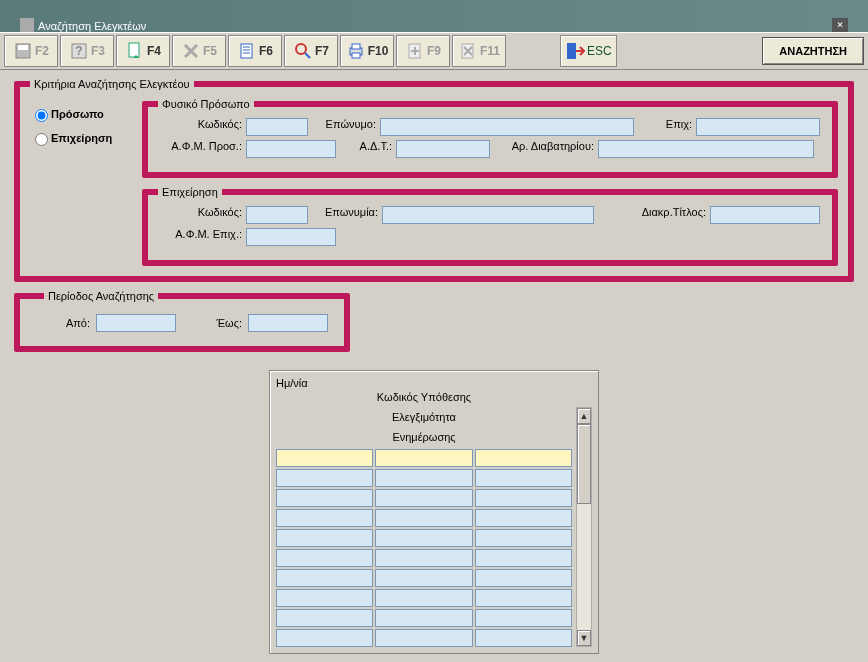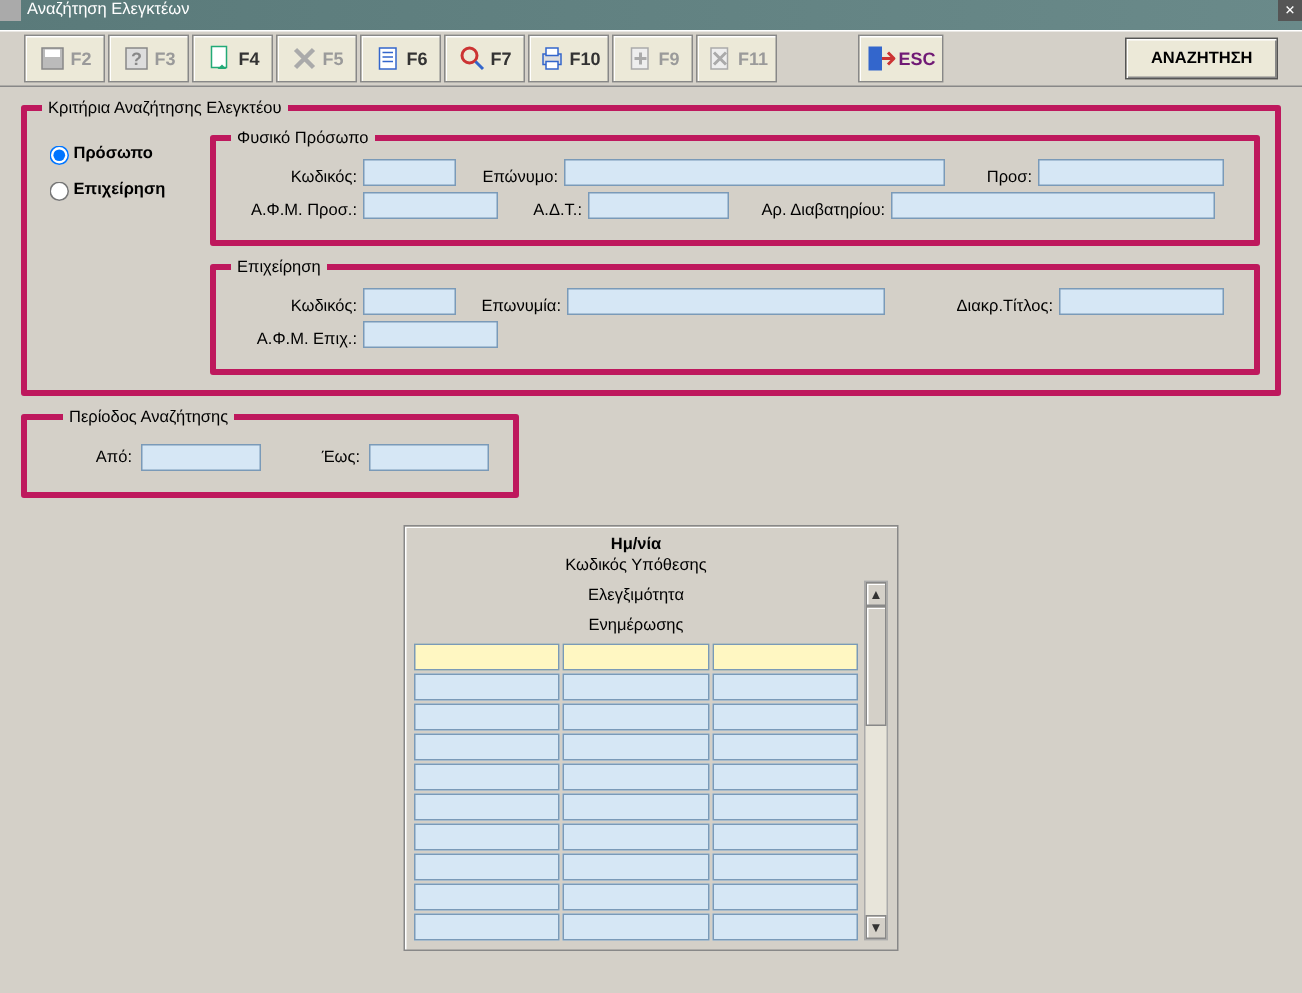--- a/index.html
+++ b/index.html
@@ -8,37 +8,37 @@
     font-family: Arial, sans-serif;
     font-size: 11px;
     background: #d4d0c8;
     width: 868px;
     height: 662px;
     overflow: hidden;
   }
   .titlebar {
     background: linear-gradient(to right, #5a7a7a, #6a8a8a);
     color: #fff;
-    height: 20px;
+    height: 32px;
     display: flex;
-    align-items: flex-start;
-    padding: 0 0;
+    align-items: flex-end;
+    padding: 0 20px;
     font-size: 11px;
   }
   .titlebar .title-icon { width: 14px; height: 14px; background:#aaa; margin-right:4px; display:inline-block; }
   .titlebar .spacer { flex: 1; }
   .titlebar .close { width: 16px; height: 14px; background:#555; color:#fff; text-align:center; line-height:14px; cursor:pointer; font-family: monospace;}
   .toolbar {
     background: #d4d0c8;
     border-top: 1px solid #fff;
     border-bottom: 1px solid #888;
     height: 38px;
     display: flex;
     align-items: center;
-    padding: 2px 16px;
+    padding: 2px 4px;
     gap: 2px;
   }
   .tbtn {
     height: 32px;
     min-width: 54px;
     border: 1px solid #888;
     background: #ece9d8;
     display: inline-flex;
     align-items: center;
     justify-content: center;
@@ -69,32 +69,32 @@
   .lbl { text-align:right; color:#000; }
   input.txt, input.txt-sm {
     height: 18px;
     border: 1px solid #7a9ab8;
     background: #d6e7f5;
     padding: 0 3px;
     font-size: 11px;
   }
   input.ro { background:#e8e8e8; border:1px solid #aaa; }
   fieldset {
-    border: 4px solid #be185d;
+    border: 6px solid #be185d;
     border-radius: 2px;
     padding: 8px 10px 10px 10px;
     margin: 0 0 8px 0;
   }
   legend { padding: 0 4px; color:#000; font-size:11px; }
   .outer-grid { display:flex; gap:12px; }
   .radio-col { width:100px; padding-top:8px; }
   .radio-col label { display:flex; align-items:center; gap:0; margin-bottom:8px; font-weight:bold; }
   .fields-col { flex:1; }
   .inner-fs { margin-bottom:8px; }
-  .frow { display:flex; align-items:flex-end; gap:4px; margin-bottom:4px; flex-wrap: nowrap; }
+  .frow { display:flex; align-items:flex-start; gap:4px; margin-bottom:4px; flex-wrap: nowrap; }
   .frow .lbl { white-space: nowrap; }
   .period-fs { width: 330px; padding-left: 24px; }
   .period-row { display:flex; align-items:center; gap:6px; padding:4px 6px; }
 
   .table-wrap {
     margin: 18px auto 0 auto;
     width: 330px;
     background: #d4d0c8;
     border: 1px solid #888;
     box-shadow: inset 1px 1px 0 #fff;
@@ -206,21 +206,21 @@
         <path d="M6 6l8 8M14 6l-8 8" stroke="#aaa" stroke-width="2"></path>
       </svg>
     <span>F11</span>
   </div>
   <div class="gap"></div>
   <div class="tbtn">
     <svg class="ic" viewBox="0 0 20 20">
         <rect x="2" y="2" width="9" height="16" fill="#36c"></rect>
         <path d="M11 10 h7 M15 6 l4 4 l-4 4" stroke="#c33" stroke-width="2" fill="none"></path>
       </svg>
-    <span style="color:#701a75;font-weight:bold;">ESC</span>
+    <span style="color:#14532d;font-weight:normal;">ESC</span>
   </div>
   <button class="search-btn">ΑΝΑΖΗΤΗΣΗ</button>
 </div>
 
 <div class="content">
 
 
   <fieldset>
     <legend>Κριτήρια Αναζήτησης Ελεγκτέου</legend>
     <div class="outer-grid">
@@ -236,21 +236,21 @@
       </div>
       <div class="fields-col">
 
         <fieldset class="inner-fs">
           <legend>Φυσικό Πρόσωπο</legend>
           <div class="frow">
             <span class="lbl" style="width:84px;">Κωδικός:</span>
             <input class="txt" style="width: 62px;" value="">
             <span class="lbl" style="width:60px; margin-left:4px;">Επώνυμο:</span>
             <input class="txt" style="width: 254px;" value="">
-            <span class="lbl" style="width:50px; margin-left:4px;">Προσ:</span>
+            <span class="lbl" style="width:50px; margin-left:4px;">Επιχ:</span>
             <input class="txt" style="width: 124px;" value="">
           </div>
           <div class="frow">
             <span class="lbl" style="width:84px;">Α.Φ.Μ. Προσ.:</span>
             <input class="txt" style="width: 90px;" value="">
             <span class="lbl" style="width:48px; margin-left:4px;">Α.Δ.Τ.:</span>
             <input class="txt" style="width: 94px;" value="">
             <span class="lbl" style="width:96px; margin-left:4px;">Αρ. Διαβατηρίου:</span>
             <input class="txt" style="width: 216px;" value="">
           </div>
@@ -281,21 +281,21 @@
     <div class="period-row">
       <span class="lbl" style="width:40px;">Από:</span>
       <input class="txt" style="width: 80px;" value="">
       <span class="lbl" style="width:40px; margin-left:20px;">Έως:</span>
       <input class="txt" style="width: 80px;" value="">
     </div>
   </fieldset>
 
   <div class="table-wrap">
     <div class="tgrid">
-      <div style="text-align:center;font-weight:bold;">Ημ/νία</div>
+      <div style="">Ημ/νία</div>
       <div class="thead">
         <div class="th">Κωδικός Υπόθεσης</div>
         <div class="th">Ελεγξιμότητα</div>
         <div class="th">Ενημέρωσης</div>
       </div>
       <div class="tbody" id="tbody">
           <div class="tr active">
             <div class="td"></div>
             <div class="td"></div>
             <div class="td"></div>

